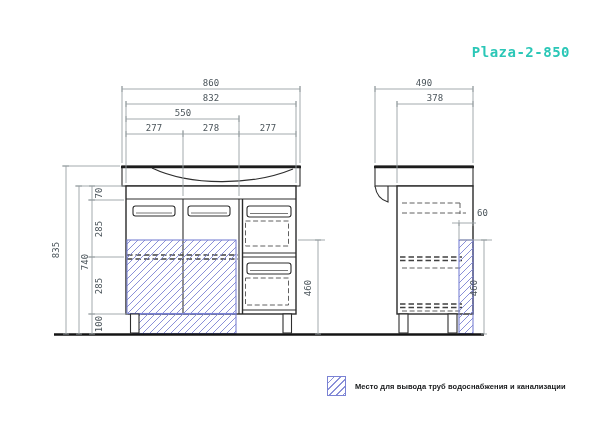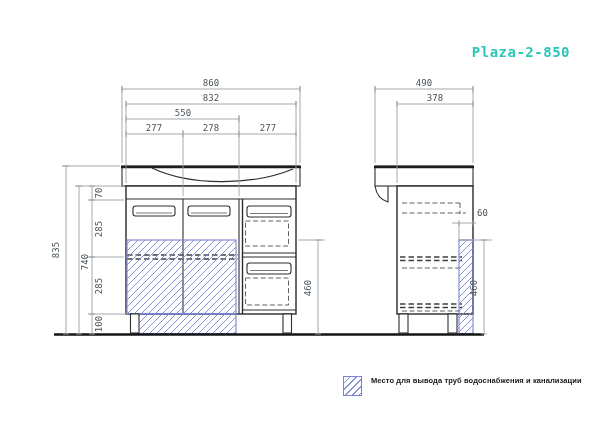--- a/index.html
+++ b/index.html
@@ -13,21 +13,21 @@
   .ol{stroke:#2a2a2a;stroke-width:1.4;fill:none;}
   .olthin{stroke:#2e2e2e;stroke-width:1.1;fill:none;}
   .ol2{stroke:#1c1c1c;stroke-width:2.4;fill:none;}
   .white{fill:#ffffff;}
   .dim{stroke:#98a0a4;stroke-width:.9;fill:none;}
   .dimt{fill:#4a545a;font-family:"DejaVu Sans Mono",monospace;font-size:9px;}
   .dsh{stroke:#606060;stroke-width:1;stroke-dasharray:5 2.6;fill:none;}
   .dshb{stroke:#404040;stroke-width:1.7;stroke-dasharray:5.5 3;fill:none;}
   .hbx{stroke:#7a82d4;stroke-width:1.1;}
   .groove{stroke:#555;stroke-width:.8;fill:none;}
-  .legend{position:absolute;left:343px;top:376px;display:flex;}
+  .legend{position:absolute;left:327px;top:376px;display:flex;align-items:center;}
   .legend .swatch{width:17px;height:18px;border:1.5px solid #7a82d4;
       background:repeating-linear-gradient(135deg,rgba(0,0,0,0) 0 3.6px,#8a90d8 3.6px 4.8px);}
   .legend .ltext{margin-left:9px;font-size:7.5px;font-weight:bold;color:#16181a;
       letter-spacing:.1px;white-space:nowrap;}
 </style>
 </head>
 <body>
 
 <div class="canvas">
 

